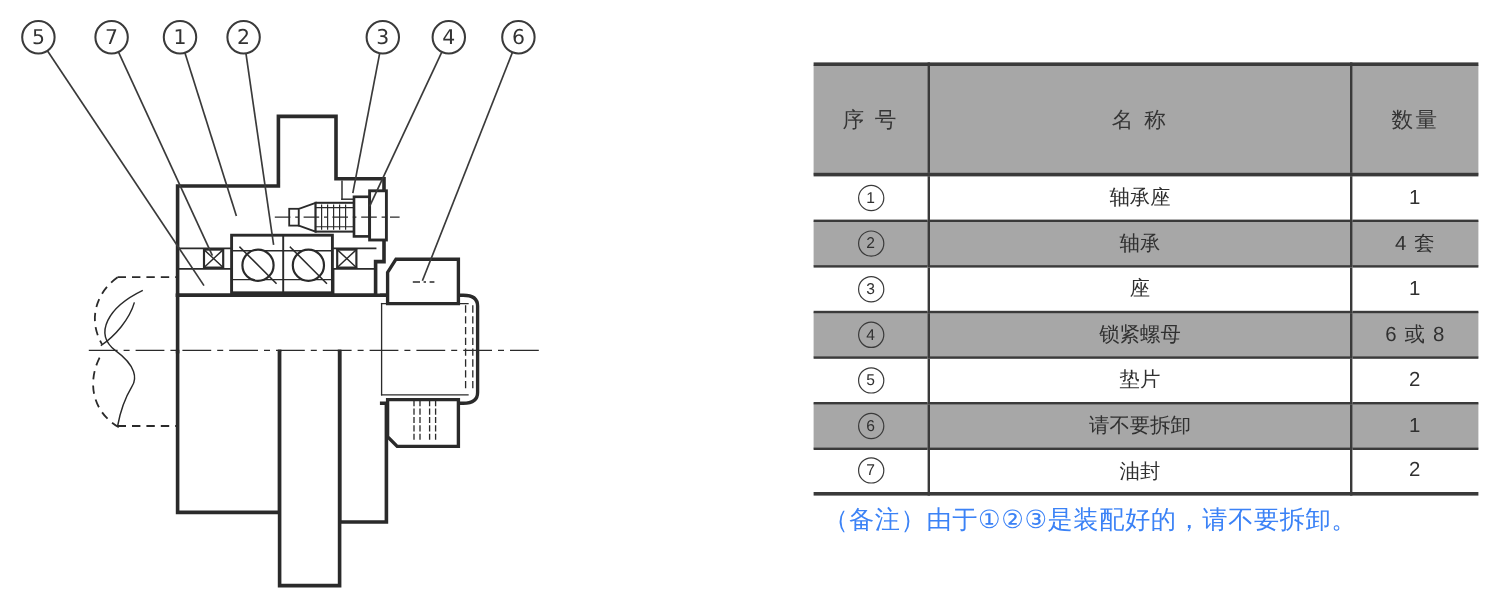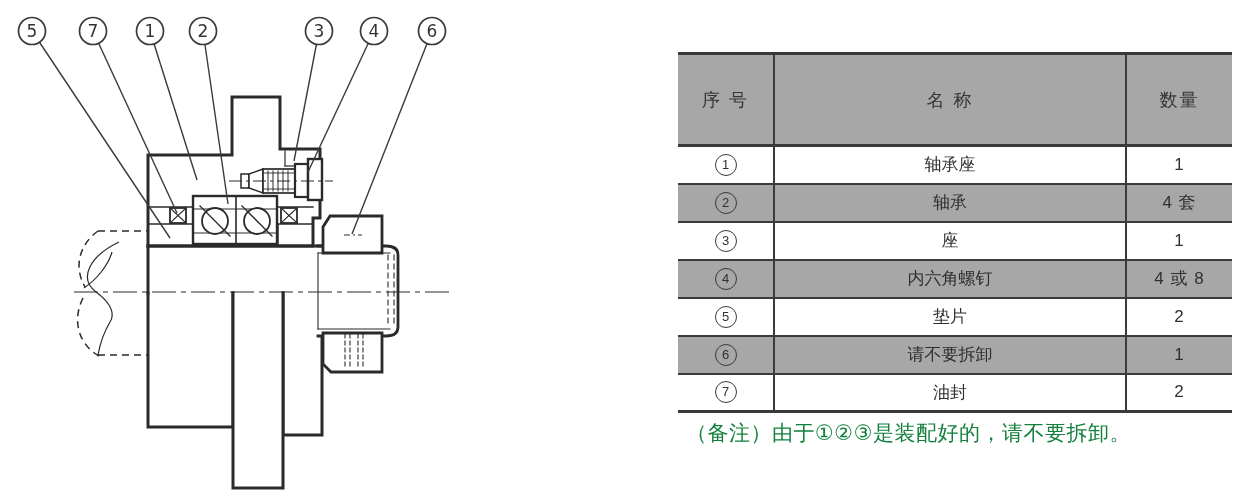--- a/index.html
+++ b/index.html
@@ -34,21 +34,21 @@
   .parts-table td{ text-align:center;font-size:17px;padding:0;color:#303030;}
   .parts-table .col-mid{border-left:2px solid var(--line);border-right:2px solid var(--line);text-align:center;}
   .parts-table th{text-align:center;}
   .circled-no{
     display:inline-block;width:20px;height:20px;border:1.4px solid #3a3a3a;border-radius:50%;
     line-height:20px;font-size:13px;text-align:center;vertical-align:middle;color:#303030;
   }
   .qty-cell{font-size:16px;letter-spacing:1px;}
   .note-line{
     position:absolute;left:686px;top:419px;width:560px;
-    font-size:21px;color:#15803d;letter-spacing:0.5px;white-space:nowrap;
+    font-size:21px;color:#3b82f6;letter-spacing:0.5px;white-space:nowrap;
   }
 </style>
 </head>
 <body>
 
 <div class="drawing-wrap">
 <svg width="660" height="495" viewBox="0 0 660 495">
 
   <g stroke="#2a2a2a" fill="none" stroke-linejoin="miter" stroke-linecap="square">
 
@@ -207,22 +207,22 @@
         <td class="col-mid">轴承</td>
         <td class="qty-cell">4 套</td>
       </tr>
       <tr>
         <td><span class="circled-no">3</span></td>
         <td class="col-mid">座</td>
         <td class="qty-cell">1</td>
       </tr>
       <tr>
         <td><span class="circled-no">4</span></td>
-        <td class="col-mid">内六角螺钉</td>
-        <td class="qty-cell">4 或 8</td>
+        <td class="col-mid">锁紧螺母</td>
+        <td class="qty-cell">6 或 8</td>
       </tr>
       <tr>
         <td><span class="circled-no">5</span></td>
         <td class="col-mid">垫片</td>
         <td class="qty-cell">2</td>
       </tr>
       <tr>
         <td><span class="circled-no">6</span></td>
         <td class="col-mid">请不要拆卸</td>
         <td class="qty-cell">1</td>

